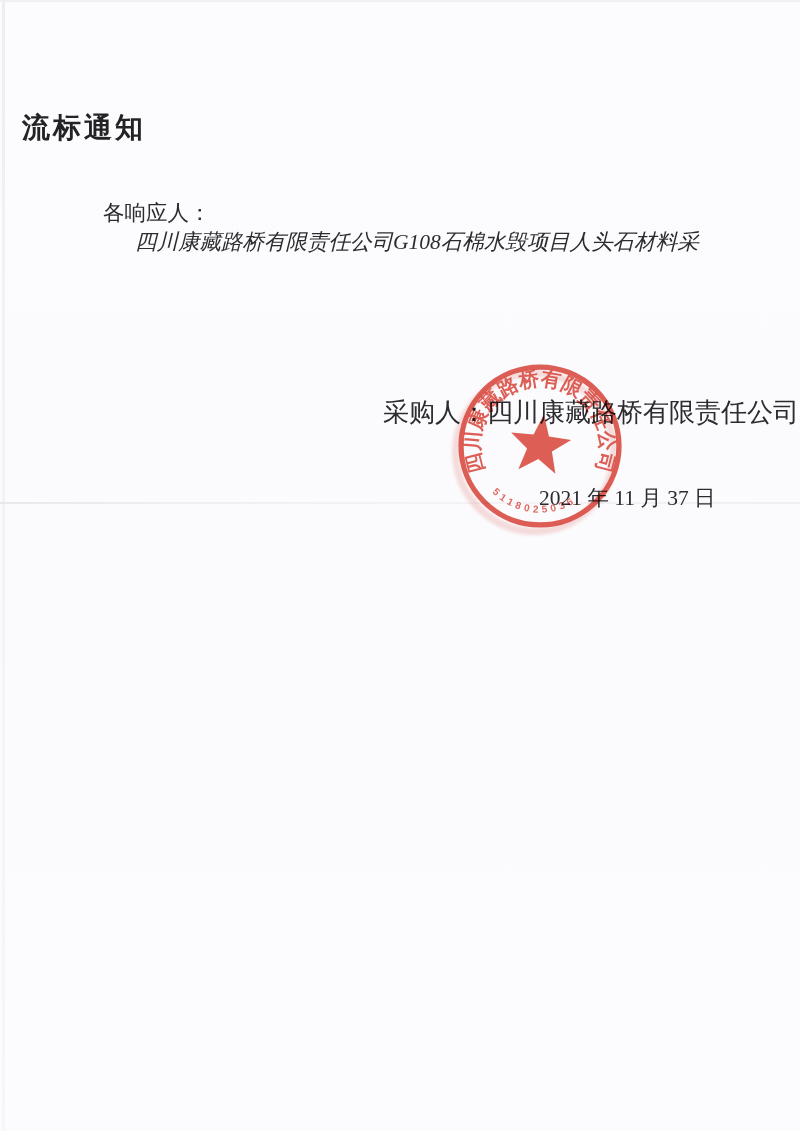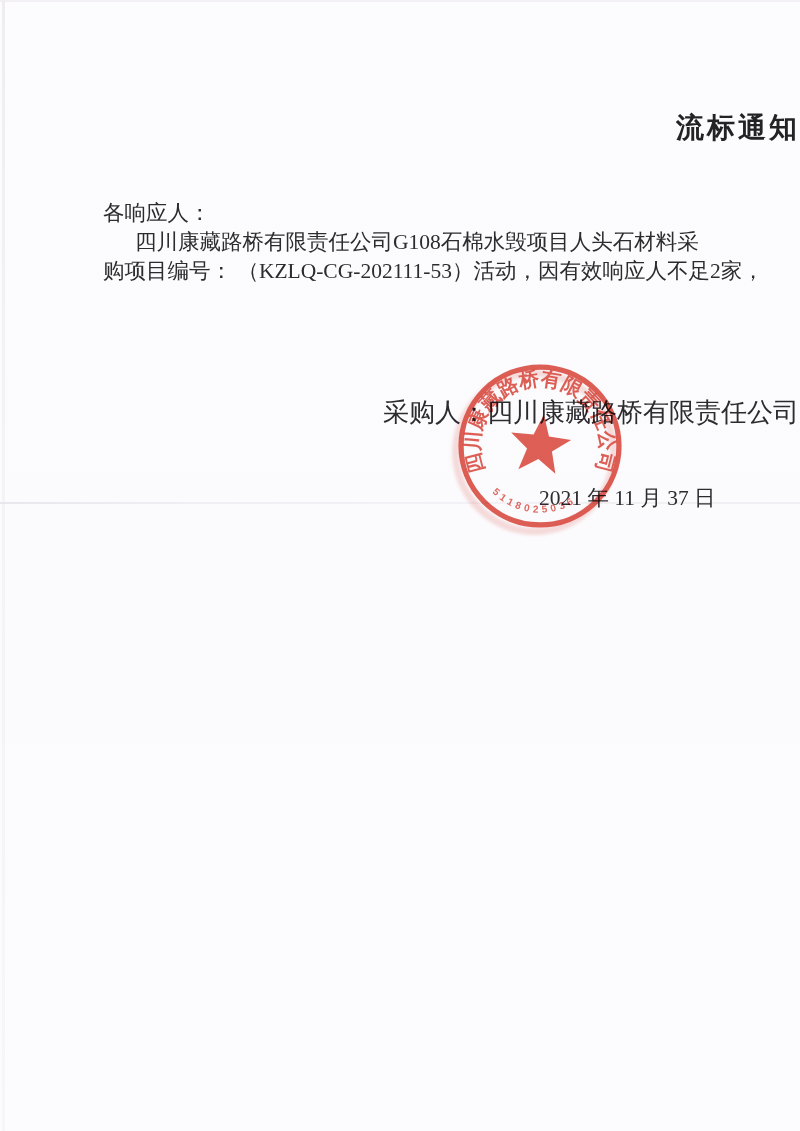--- a/index.html
+++ b/index.html
@@ -14,33 +14,33 @@
     position: absolute; left: 2px; top: 0; width: 3px; height: 100%;
     background: linear-gradient(180deg, #e9e7ec 0%, #f1eff4 40%, #f5f3f7 100%);
     opacity: .7;
   }
   .page-edge-top {
     position: absolute; left: 0; top: 0; width: 100%; height: 2px;
     background: #f0eef3; opacity: .8;
   }
   .doc-title {
     position: absolute; top: 109px; left: 0; width: 100%;
-    text-align: right; text-indent: 22px;
+    text-align: left; text-indent: 22px;
     font-family: "Liberation Sans", "DejaVu Sans", sans-serif;
     font-size: 28px; font-weight: bold; letter-spacing: 3px; color: #232327;
   }
   .salutation {
     position: absolute; left: 103px; top: 199px;
     font-size: 21.5px; line-height: 29px;
   }
   .body-text {
     position: absolute; left: 103px; top: 228px; width: 660px;
     font-size: 21.5px; line-height: 29px;
   }
-  .body-line { white-space: nowrap; }
+  .body-line { white-space: nowrap; font-style: italic; }
   .body-line.indent { text-indent: 32px; }
   .purchaser-line {
     position: absolute; left: 383px; top: 395px;
     font-size: 26px; white-space: nowrap;
   }
   .date-line {
     position: absolute; left: 539px; top: 483px;
     font-size: 21.5px; white-space: nowrap;
   }
   .scan-line {
@@ -63,21 +63,20 @@
 
 <div class="page-edge-left"></div>
 <div class="page-edge-top"></div>
 
 <div class="doc-title">流标通知</div>
 
 <div class="salutation">各响应人：</div>
 
 <div class="body-text">
   <div class="body-line indent">四川康藏路桥有限责任公司G108石棉水毁项目人头石材料采</div>
-  <div class="body-line">购项目编号： （KZLQ-CG-202111-53）活动，因有效响应人不足2家，</div>
 </div>
 
 <div class="purchaser-line">采购人：四川康藏路桥有限责任公司</div>
 
 <div class="scan-line"></div>
 
 <div class="date-line">2021 年 11 月 37 日</div>
 
 <svg class="seal" viewBox="0 0 200 200" width="212" height="212" aria-hidden="true">
   <defs>

